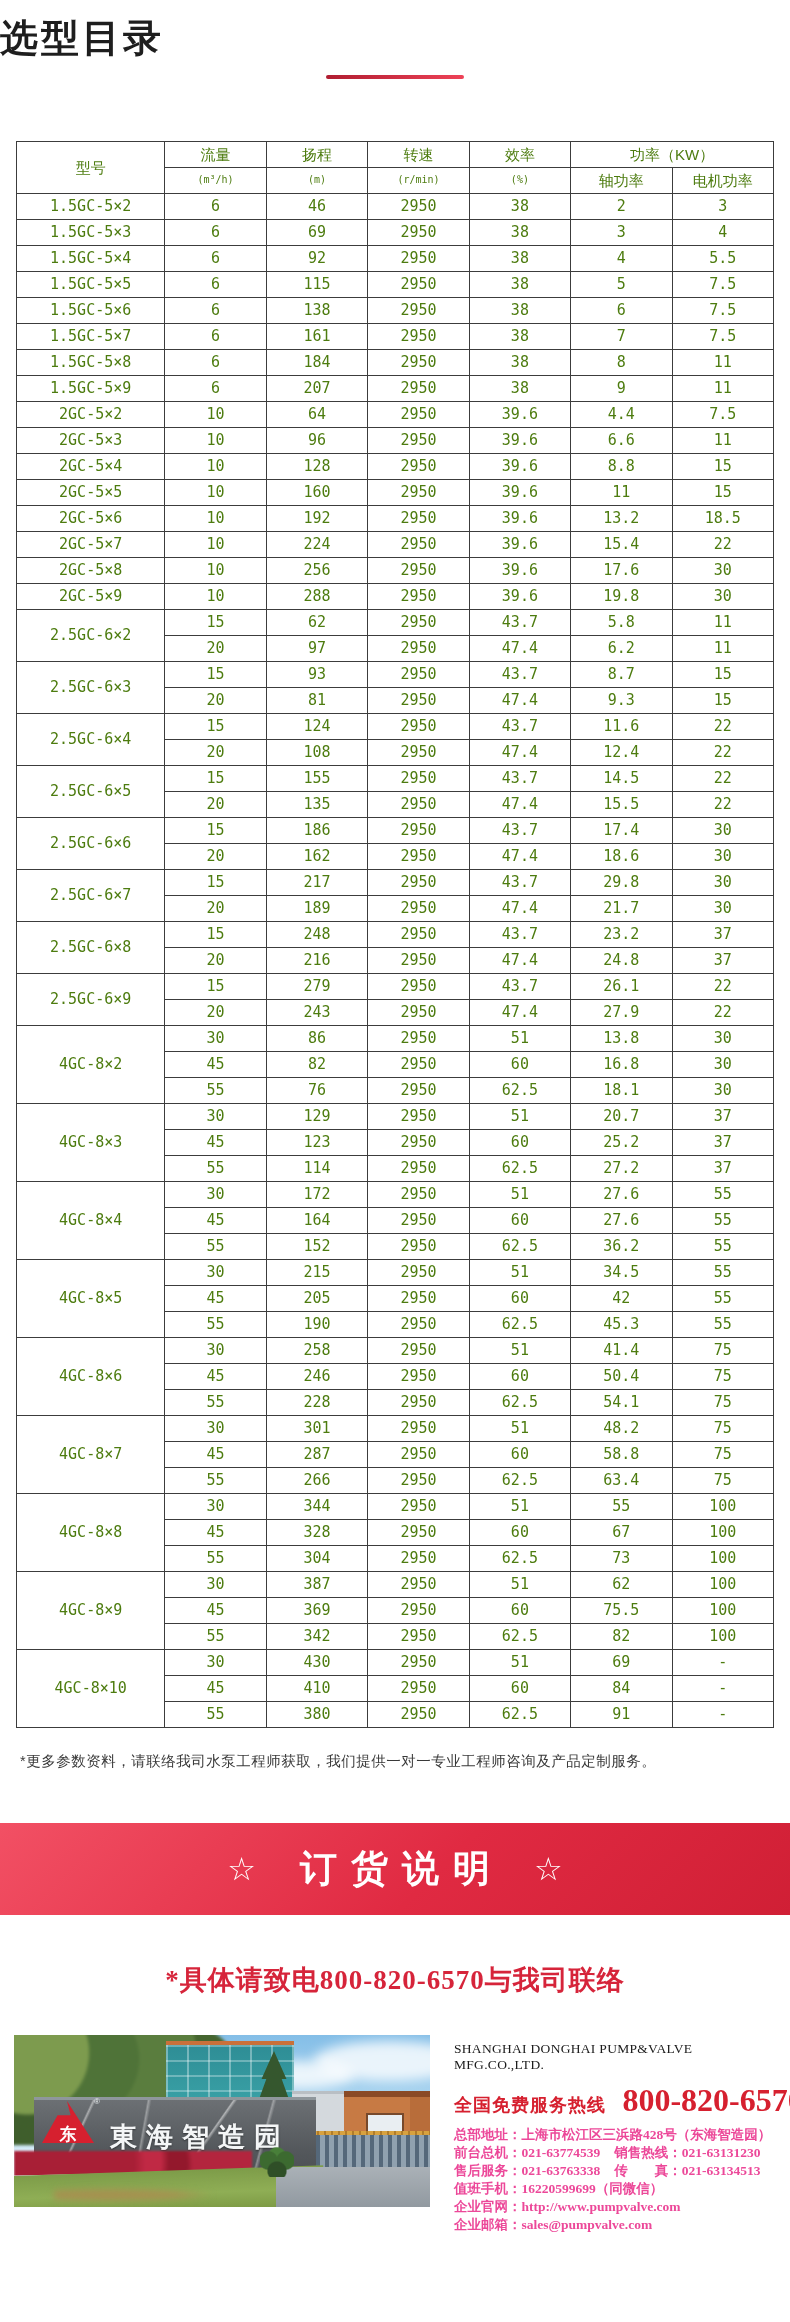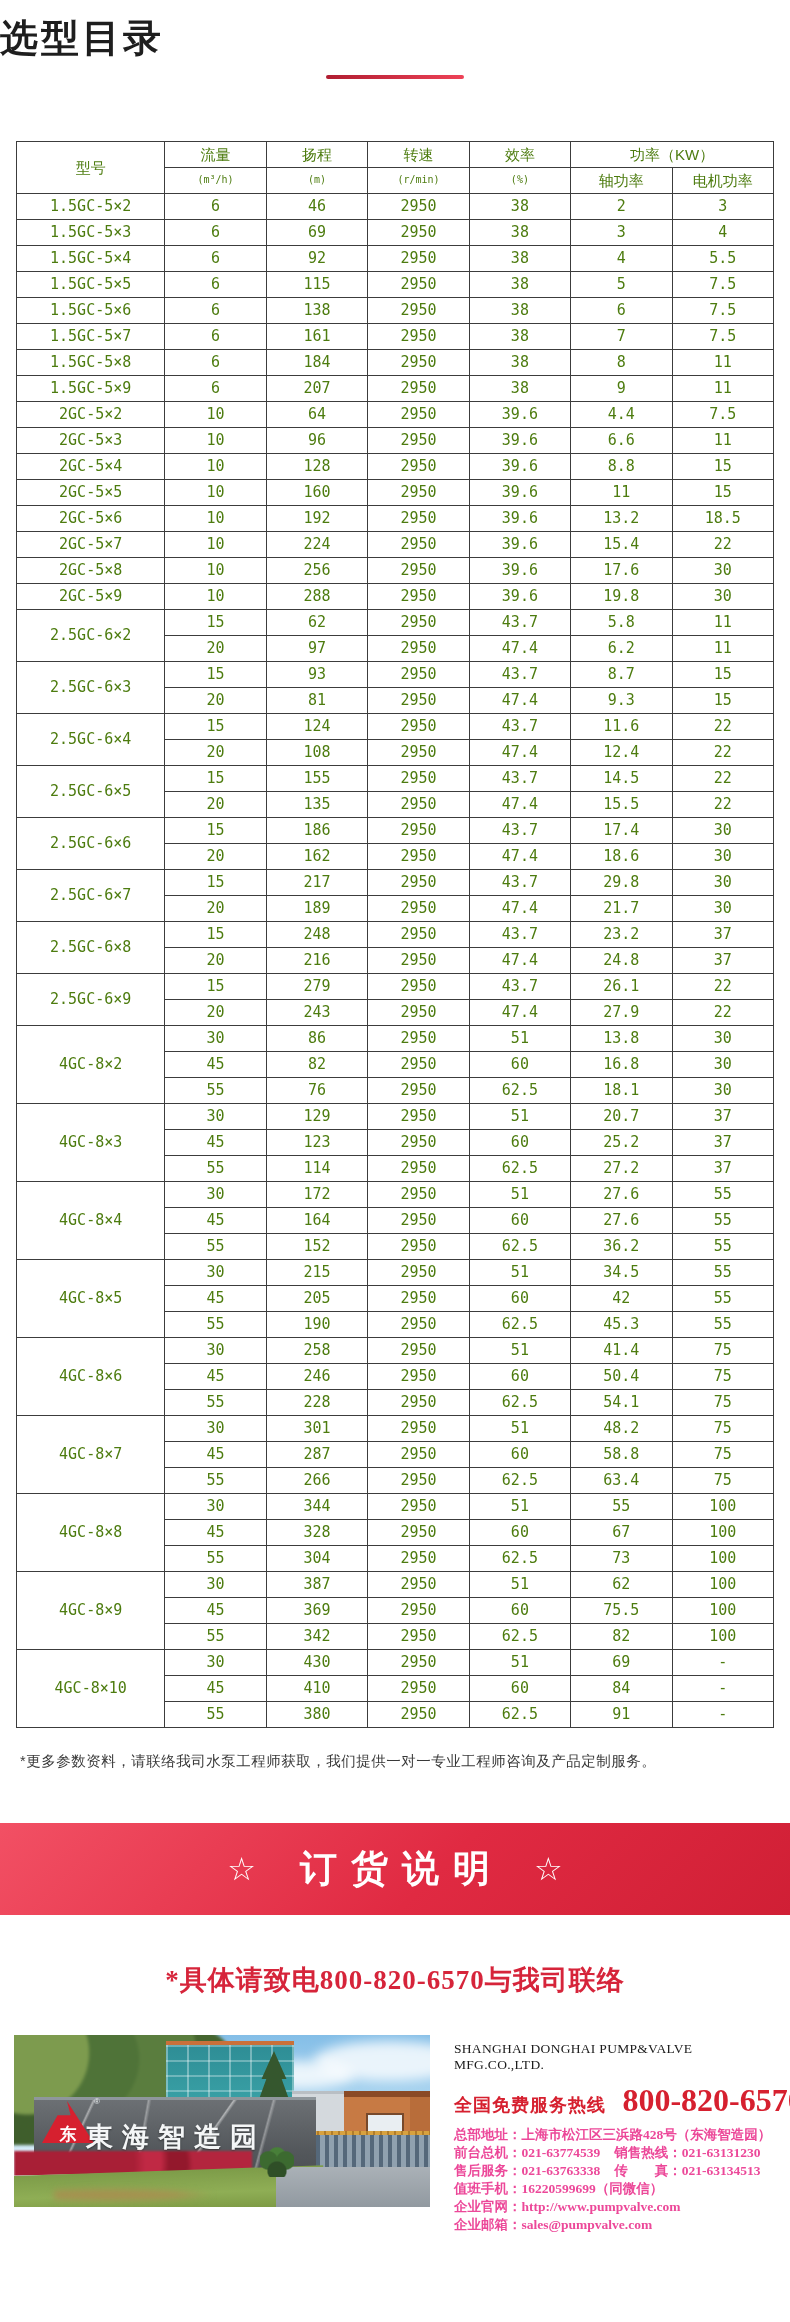--- a/index.html
+++ b/index.html
@@ -76,21 +76,21 @@
           linear-gradient(115deg,transparent 18%,rgba(255,255,255,.45) 18.6%,transparent 19.4%),
           linear-gradient(100deg,transparent 38%,rgba(255,255,255,.35) 38.6%,transparent 39.6%),
           linear-gradient(125deg,transparent 58%,rgba(255,255,255,.5) 58.5%,transparent 59.5%),
           linear-gradient(105deg,transparent 78%,rgba(255,255,255,.35) 78.6%,transparent 79.6%),
           linear-gradient(180deg,#6c7074 0%,#55595d 55%,#484c50 100%);}
   .ph-logo{left:28px;top:66px;width:52px;height:42px;background:#d6202f;
          clip-path:polygon(48% 0,100% 100%,0 100%,30% 34%,55% 34%);
          display:flex;align-items:flex-end;justify-content:center;
          color:#ffffff;font-size:17px;font-weight:700;line-height:1;position:absolute;}
   .ph-reg{left:80px;top:62px;color:#e9edef;font-size:8px;}
-  .ph-sign{left:72px;top:84px;width:210px;color:#f4f6f7;font-size:27px;font-weight:700;
+  .ph-sign{left:96px;top:84px;width:210px;color:#f4f6f7;font-size:27px;font-weight:700;
          letter-spacing:9px;white-space:nowrap;text-shadow:0 1px 2px rgba(0,0,0,.45);}
   .ph-bush{left:0px;top:116px;width:238px;height:26px;filter:blur(1px);
          background:
           radial-gradient(circle at 10% 50%,#a81f36 0 45%,transparent 50%),
           radial-gradient(circle at 30% 40%,#c02944 0 45%,transparent 50%),
           radial-gradient(circle at 50% 55%,#93182c 0 45%,transparent 50%),
           radial-gradient(circle at 70% 45%,#b3253e 0 45%,transparent 50%),
           radial-gradient(circle at 90% 55%,#a21e34 0 45%,transparent 50%);}
   .ph-curb{left:0;top:138px;width:250px;height:5px;background:#d9dde0;transform:rotate(-1.2deg);}
   .ph-lawn{left:-20px;top:136px;width:330px;height:46px;transform:rotate(-2deg);

